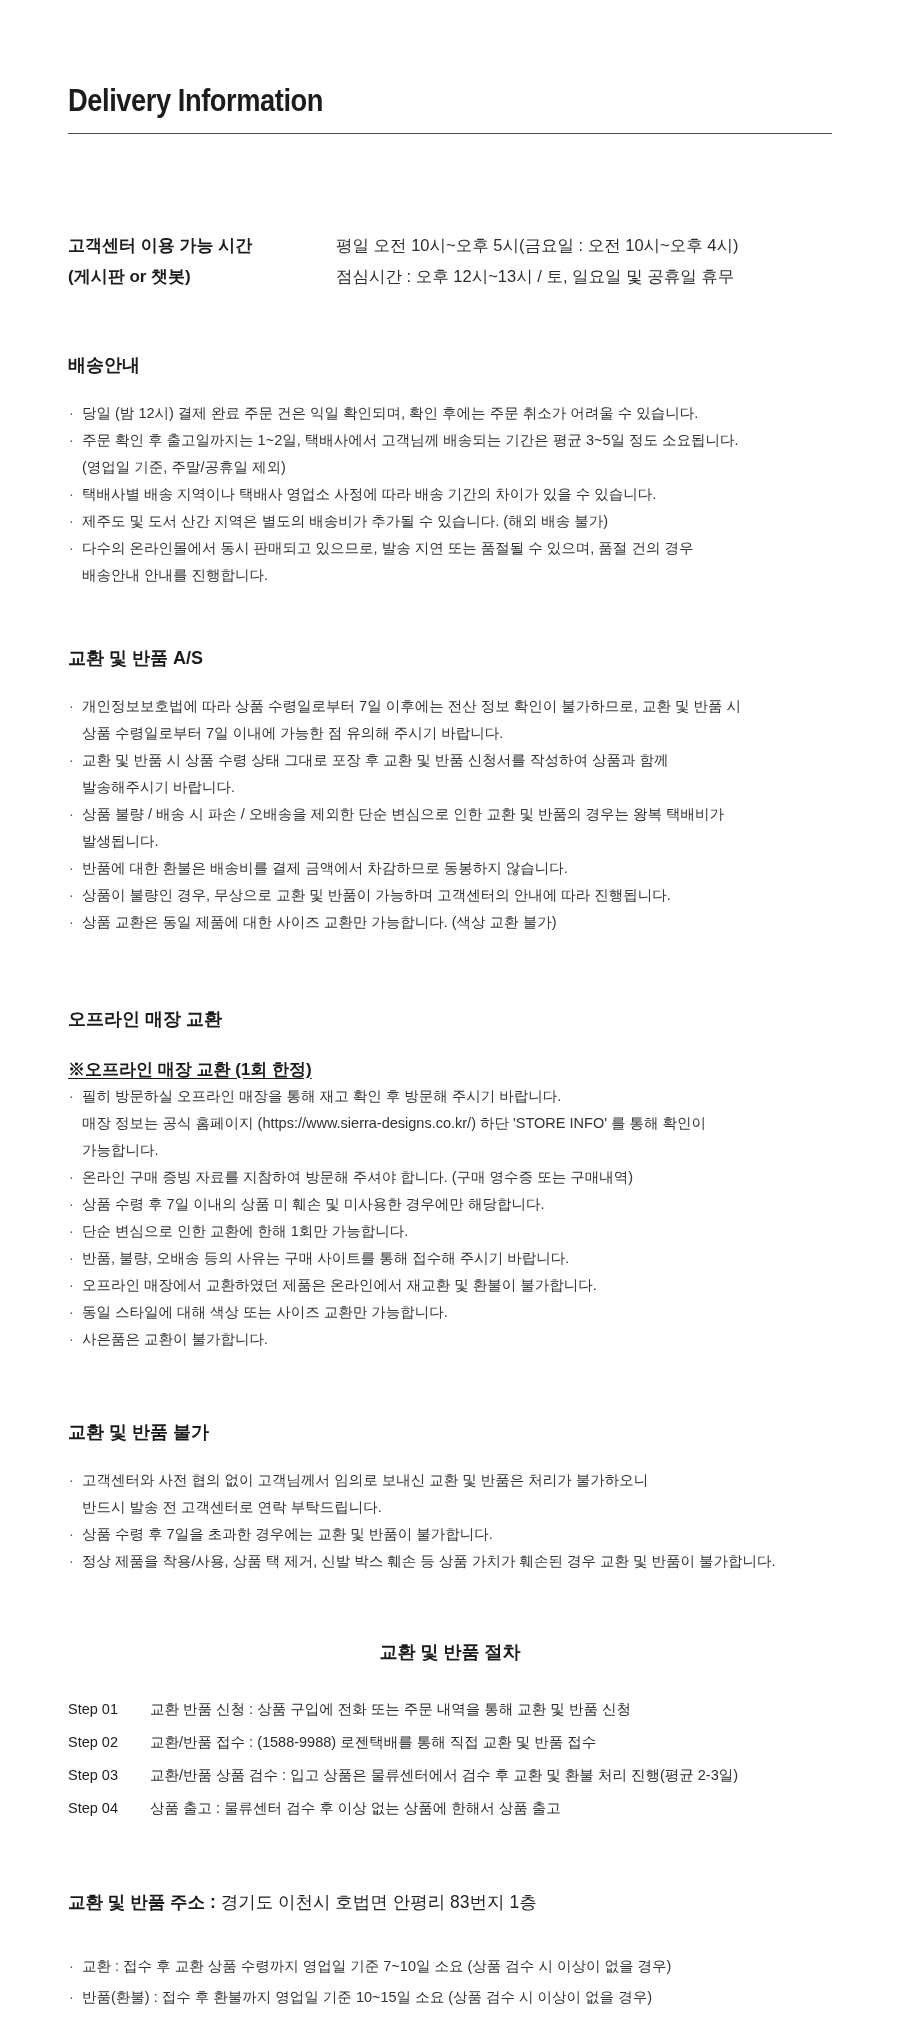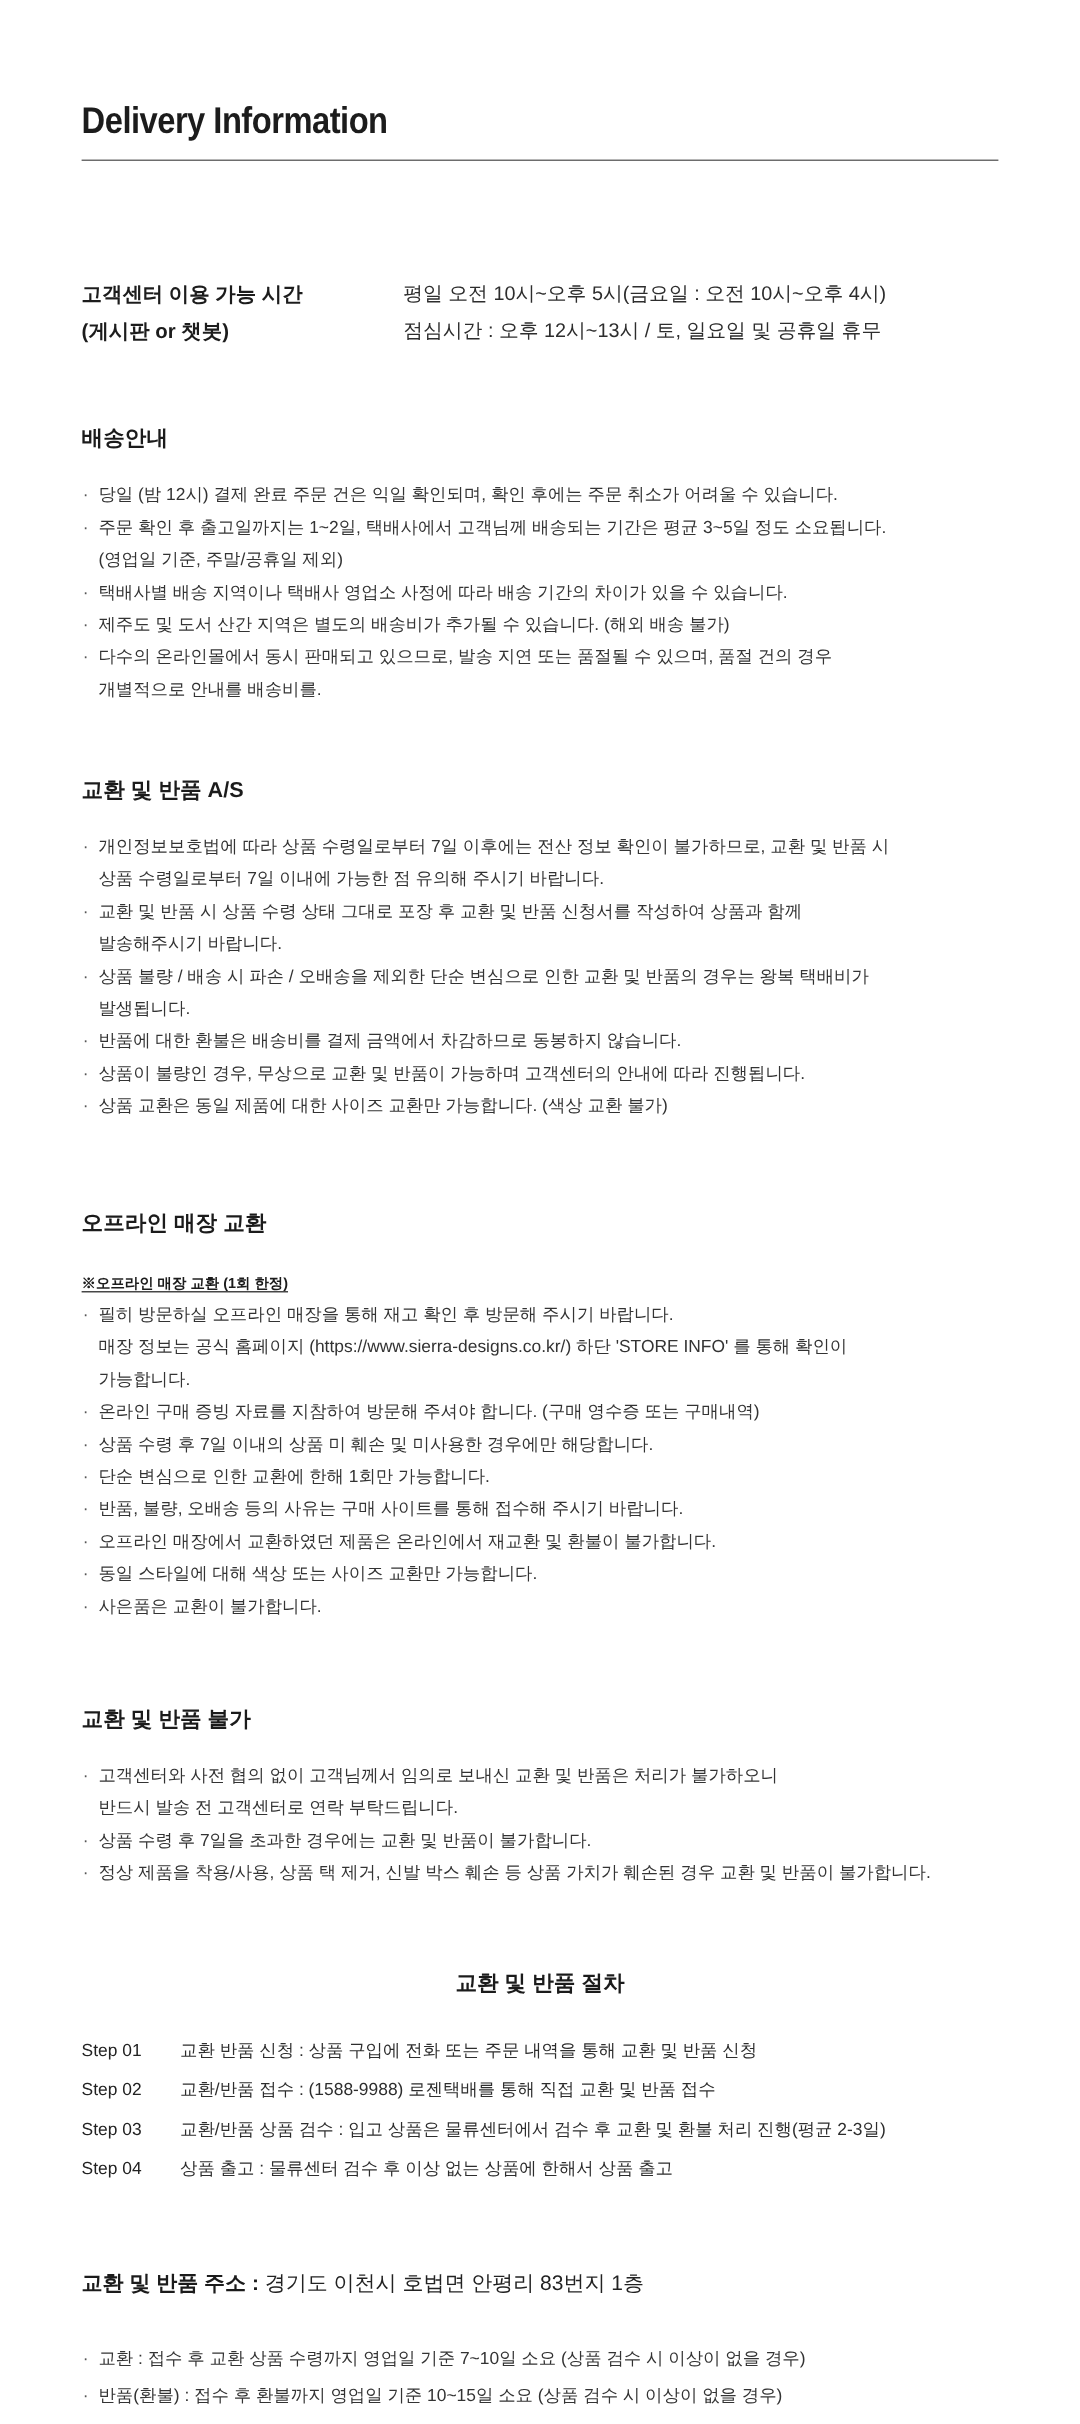--- a/index.html
+++ b/index.html
@@ -18,21 +18,21 @@
   .sec-heading{margin:0 0 24px;font-size:18px;line-height:22px;font-weight:700;color:#1b1b1b;}
   .sec-exchange-as{margin-top:58px;}
   .sec-offline{margin-top:72px;}
   .sec-offline .sec-heading{margin-bottom:26px;}
   .sec-no-exchange{margin-top:68px;}
   .sec-procedure{margin-top:66px;}
   .sec-procedure .sec-heading{margin-bottom:30px;text-align:center;}
   .sec-address{margin-top:66px;}
   .sec-address .sec-heading{margin-bottom:38px;}
 
-  .subheading{font-size:12px;line-height:27px;font-weight:700;color:#1b1b1b;text-decoration:underline;text-underline-offset:3px;}
+  .subheading{font-size:17px;line-height:27px;font-weight:700;color:#1b1b1b;text-decoration:underline;text-underline-offset:3px;}
 
   ul.bullets{list-style:none;margin:0;padding:0;font-size:14.5px;line-height:27px;color:#333;}
   .line{position:relative;padding-left:14px;}
   .marker{position:absolute;left:1px;top:0;color:#555;}
   .sec-address ul.bullets{line-height:31px;font-size:14.5px;}
 
   .steps{font-size:14.5px;line-height:33px;color:#2d2d2d;}
   .step-row{display:flex;}
   .step-label{flex:none;width:62px;margin-right:20px;color:#222;}
   .step-text{color:#2d2d2d;}
@@ -71,21 +71,21 @@
             <div class="line cont"><span>(영업일 기준, 주말/공휴일 제외)</span></div>
           </li>
           <li class="bullet-item">
             <div class="line first"><span class="marker">·</span><span>택배사별 배송 지역이나 택배사 영업소 사정에 따라 배송 기간의 차이가 있을 수 있습니다.</span></div>
           </li>
           <li class="bullet-item">
             <div class="line first"><span class="marker">·</span><span>제주도 및 도서 산간 지역은 별도의 배송비가 추가될 수 있습니다. (해외 배송 불가)</span></div>
           </li>
           <li class="bullet-item">
             <div class="line first"><span class="marker">·</span><span>다수의 온라인몰에서 동시 판매되고 있으므로, 발송 지연 또는 품절될 수 있으며, 품절 건의 경우</span></div>
-            <div class="line cont"><span>개별적으로 안내를 배송비를.</span></div>
+            <div class="line cont"><span>배송안내 안내를 진행합니다.</span></div>
           </li>
         </ul>
       </section>
       <section class="sec sec-exchange-as">
         <h2 class="sec-heading">교환 및 반품 A/S</h2>
         <ul class="bullets">
           <li class="bullet-item">
             <div class="line first"><span class="marker">·</span><span>개인정보보호법에 따라 상품 수령일로부터 7일 이후에는 전산 정보 확인이 불가하므로, 교환 및 반품 시</span></div>
             <div class="line cont"><span>상품 수령일로부터 7일 이내에 가능한 점 유의해 주시기 바랍니다.</span></div>
           </li>

